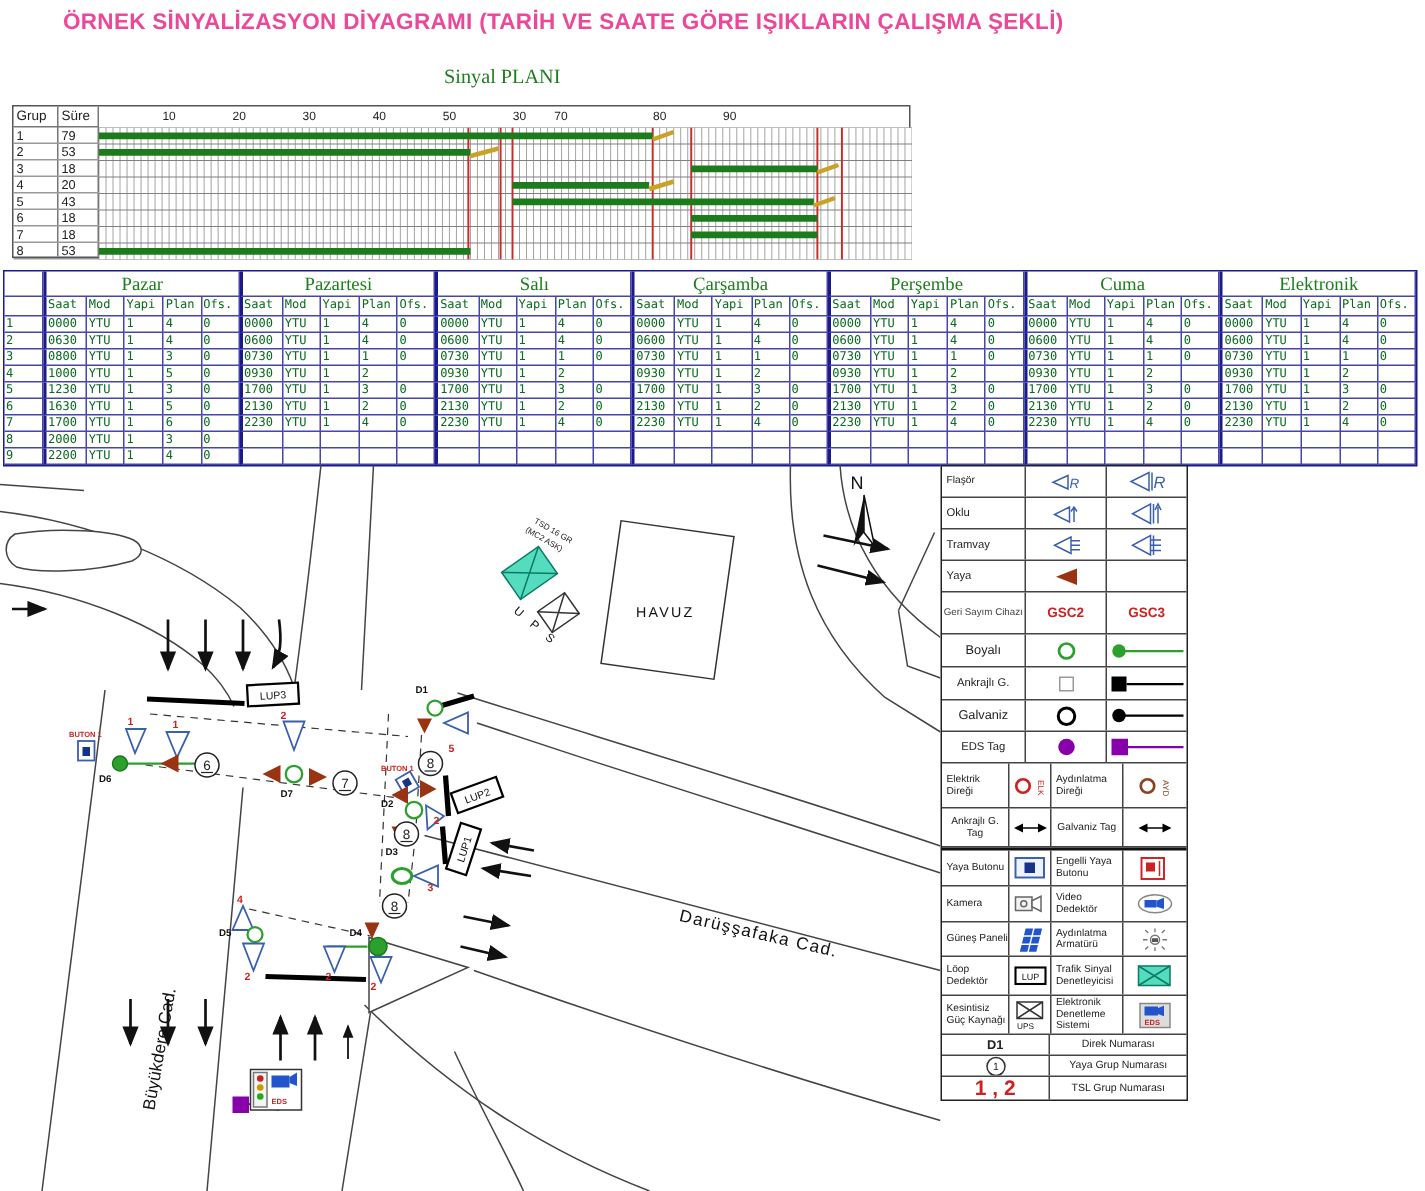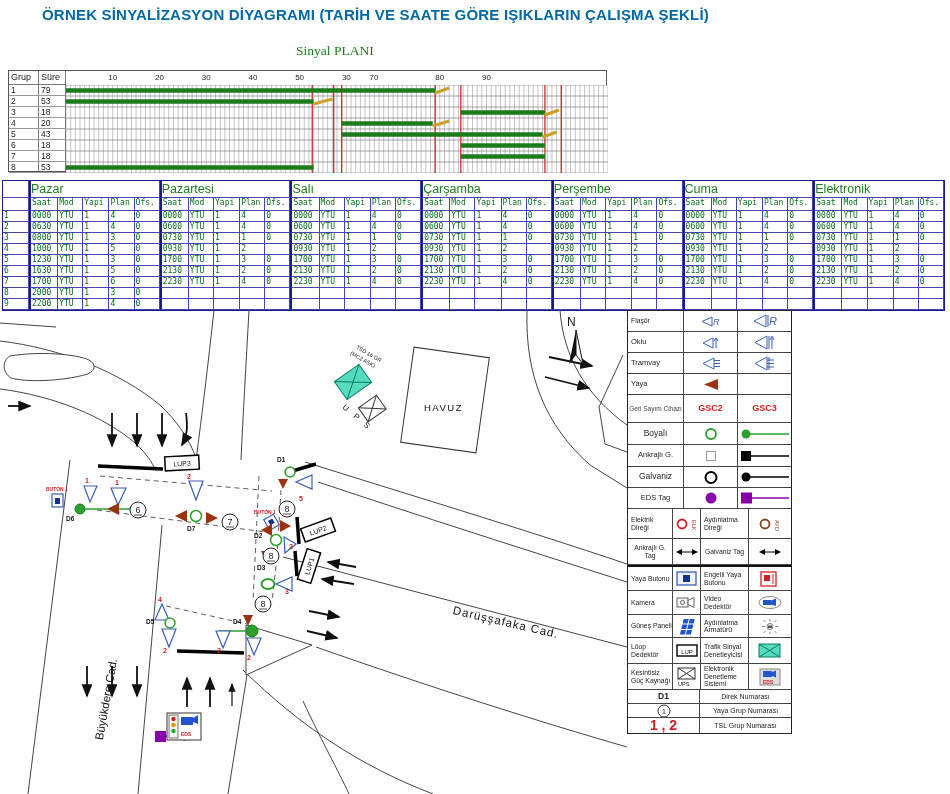--- a/index.html
+++ b/index.html
@@ -1,35 +1,35 @@
 <!DOCTYPE html>
 <html><head>
 <meta charset="utf-8">
 <style>
   html,body{margin:0;padding:0;background:#fff}
   .screen{position:relative;width:950px;height:794px;background:#fff;font-family:"Liberation Sans",sans-serif;overflow:hidden}
-  .title{position:absolute;left:42px;top:6px;font-size:15px;font-weight:bold;color:#0369a1;letter-spacing:.2px;white-space:nowrap}
+  .title{position:absolute;left:42px;top:6px;font-size:15px;font-weight:bold;color:#ec4899;letter-spacing:.2px;white-space:nowrap}
   .subtitle{position:absolute;left:296px;top:43px;font-size:13.5px;font-family:"Liberation Serif",serif;color:#1e7e1e}
 
   
   #gantt{position:absolute;left:8px;top:70px;width:599px;height:102px;border:1px solid #555;box-sizing:border-box;background:#fff}
   #gantt .gcol1,#gantt .gcol2{position:absolute;top:0;height:100%;border-right:1px solid #777}
   #gantt .gcol1{left:0;width:29px}
   #gantt .gcol2{left:30px;width:26px}
   #gantt .ghdr{position:absolute;top:1px;font-size:9px;color:#222}
   #gantt .grow{position:absolute;left:0;width:57px;height:11px;border-bottom:1px solid #999;box-sizing:border-box;font-size:8.5px;color:#222;line-height:11px}
   #gantt .grow span{position:absolute;top:0}
   #gantt .gtick{position:absolute;top:2px;width:18px;text-align:center;font-size:8px;color:#222}
   #gantt .ghline{position:absolute;left:0;top:13px;width:57px;border-top:1px solid #777}
   #gantt svg{position:absolute;left:57px;top:14px}
 
   
   #daytable{position:absolute;left:2px;top:180px;width:941px;height:129px;display:grid;grid-template-rows:17px 13px repeat(9,11px);border:1px solid #1a1a8a;background:#fff;box-sizing:content-box}
   #daytable>div{border-right:1px solid #4646aa;border-bottom:1px solid #4646aa;box-sizing:border-box;overflow:hidden;white-space:nowrap}
-  #daytable .dayname{grid-column:span 5;font-family:Liberation Sans, sans-serif;font-size:12.5px;color:#1e7e1e;line-height:16px}
+  #daytable .dayname{grid-column:span 5;font-family:Liberation Serif, serif;font-size:12.5px;color:#1e7e1e;text-align:center;line-height:16px}
   #daytable .sub,#daytable .cell,#daytable .num{font-family:"DejaVu Sans Mono",monospace;font-size:8px;color:#0a6a1e;line-height:10px;padding:0 1px}
   #daytable .gsep{border-left:2px solid #1a1a8a}
 
   
   .lg{position:absolute;left:627px;top:310px;width:163px;border:1px solid #222;background:#fff;color:#222}
   .lgr{display:flex;align-items:stretch;border-bottom:1px solid #444;box-sizing:border-box}
   .lgr.thick{border-top:2px solid #111}
   .lgc{display:flex;align-items:center;justify-content:center;border-right:1px solid #444;box-sizing:border-box;text-align:center;line-height:1.1;font-size:7.5px;overflow:hidden}
   .lgc.lab{justify-content:flex-start;text-align:left;padding-left:3px}
   .lgc:last-child{border-right:none}

